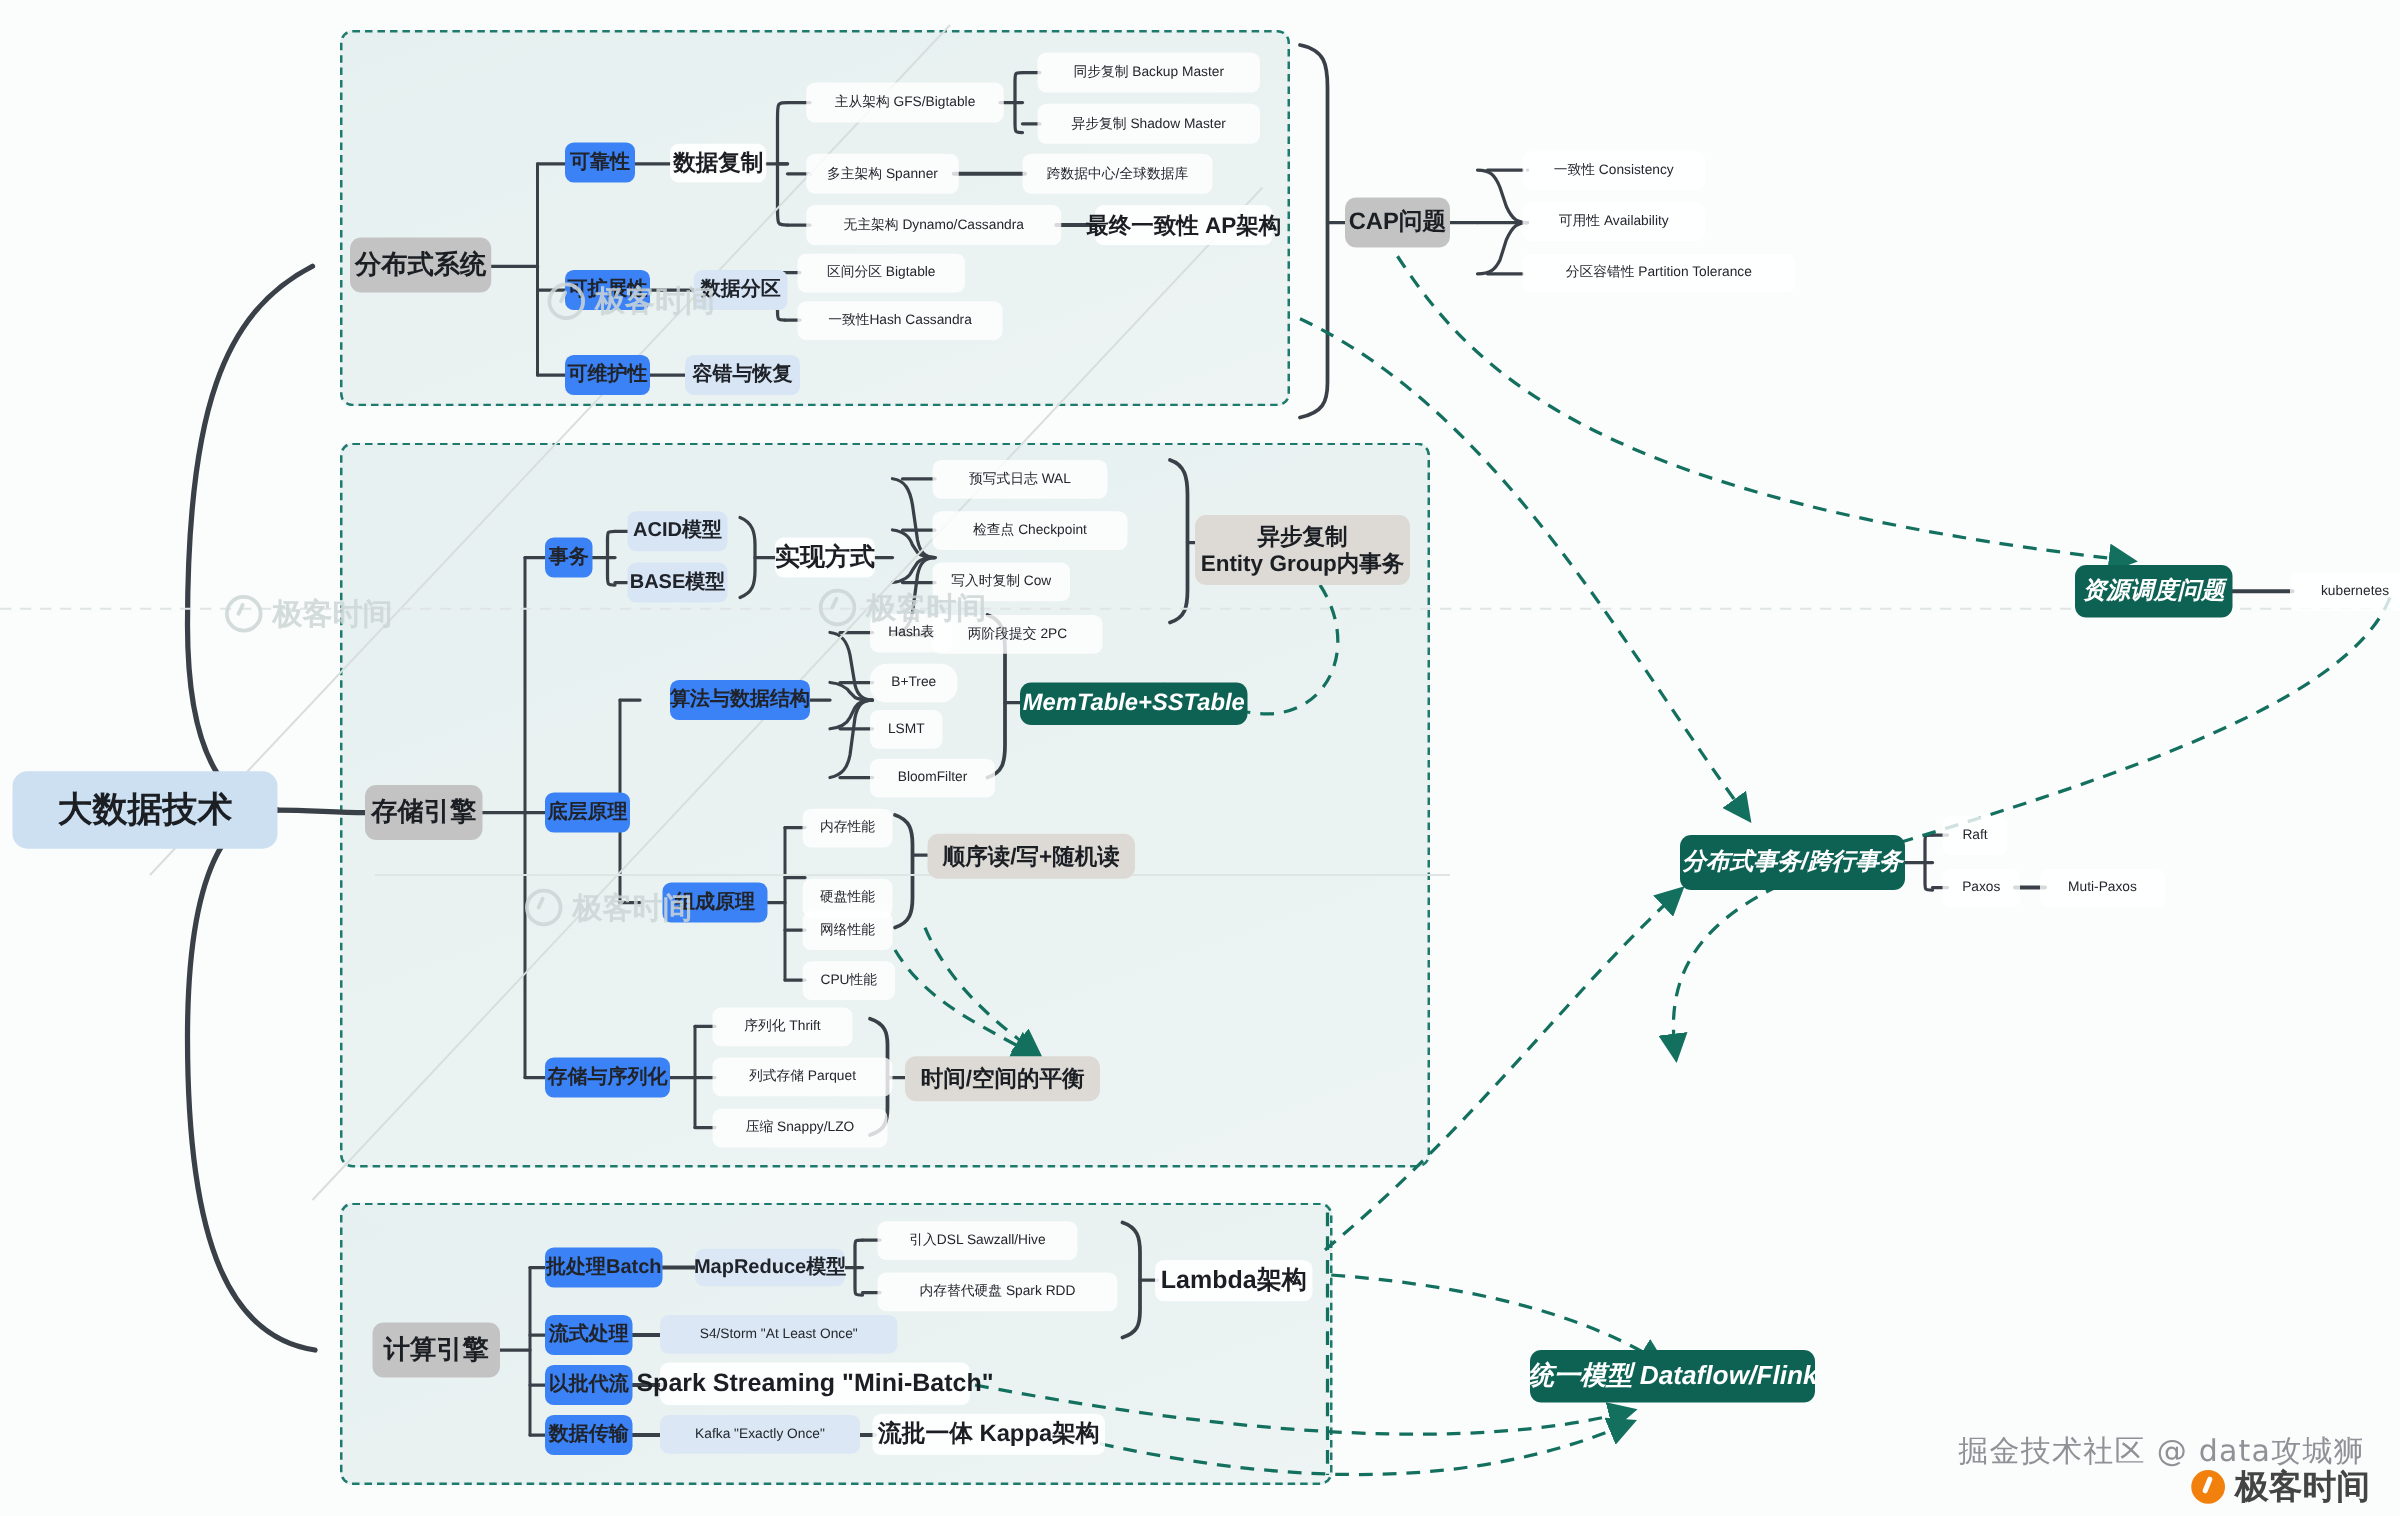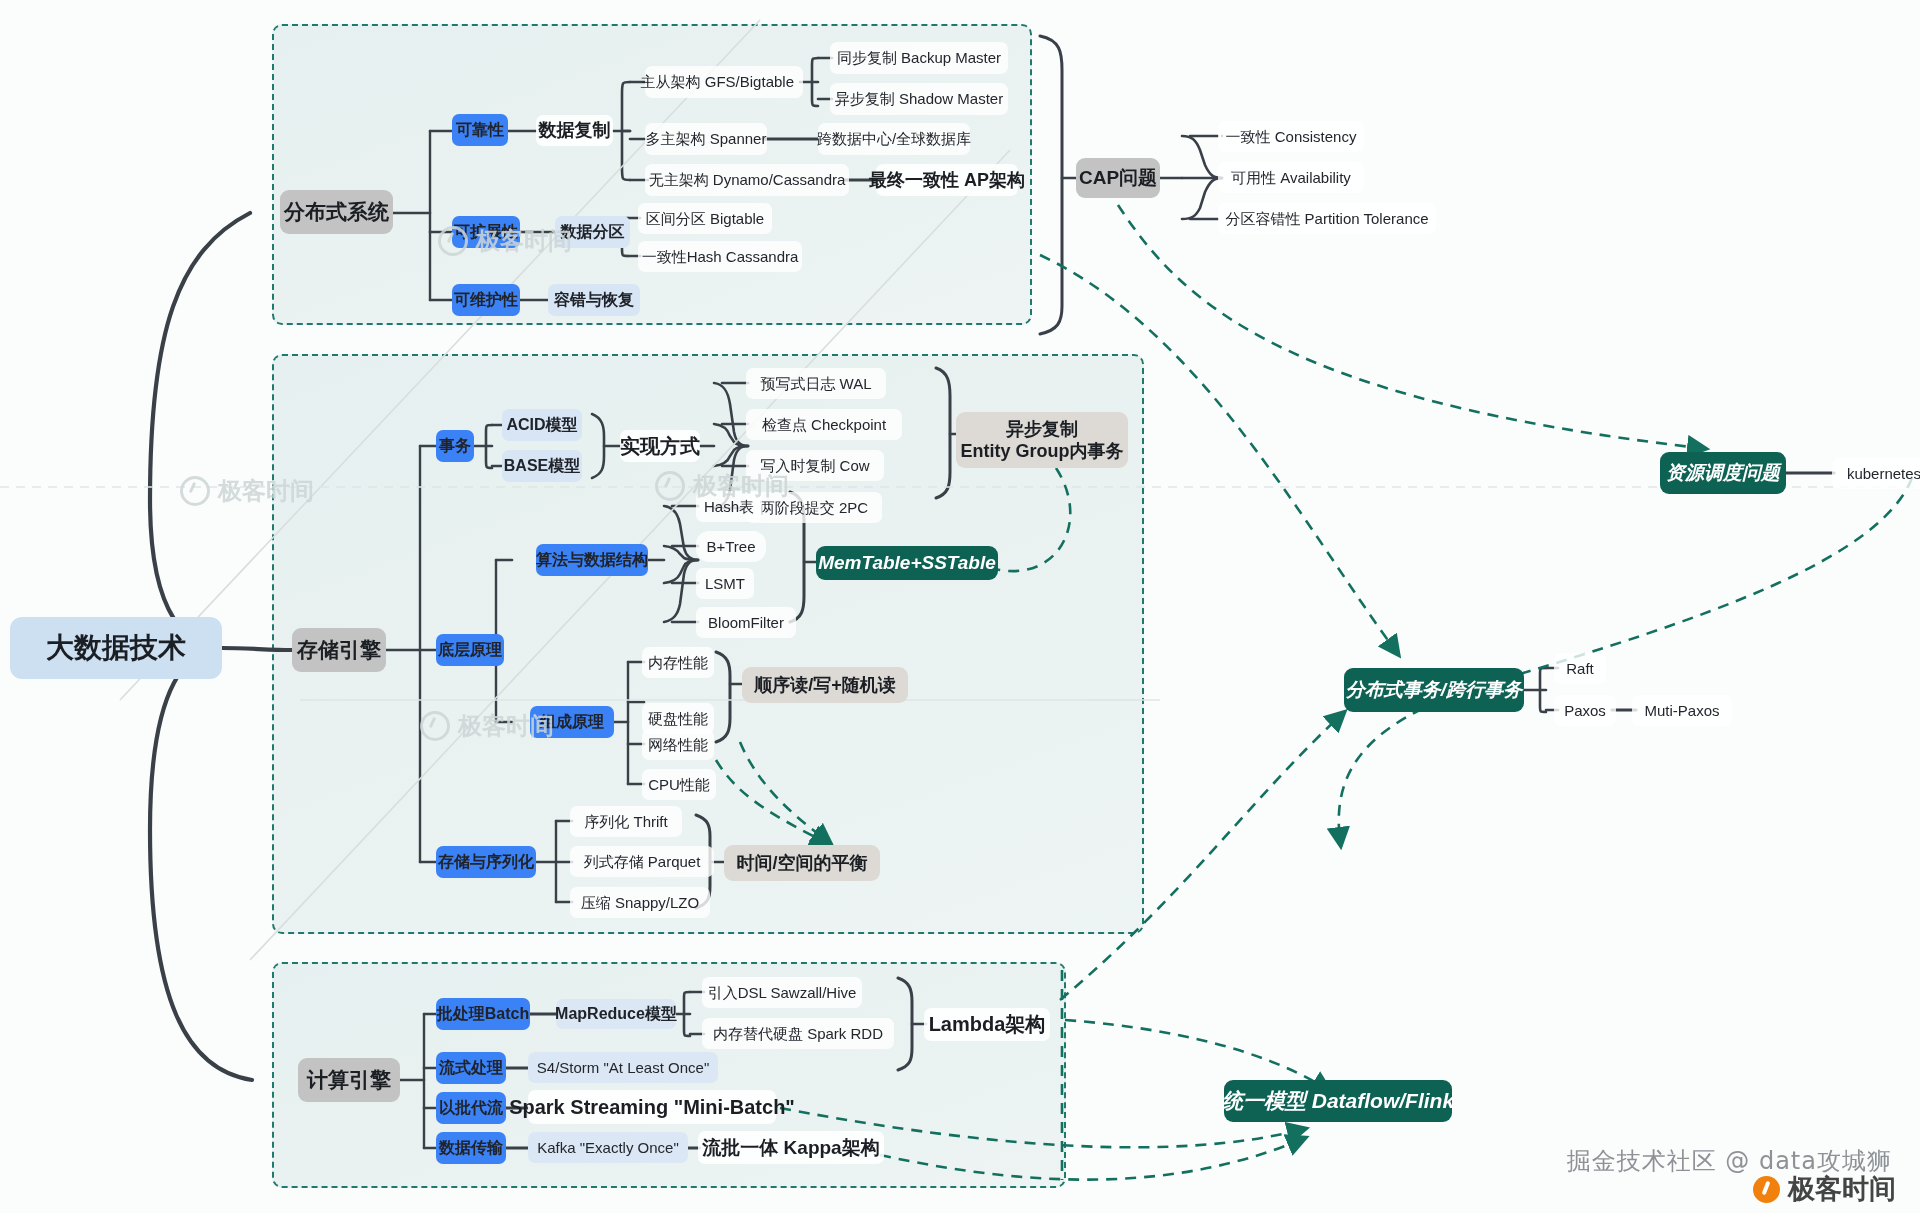--- a/index.html
+++ b/index.html
@@ -43,21 +43,21 @@
     color:#20242a;
     border-radius:7px;
     font-size:17px;font-weight:700;
     padding:5px 10px;
   }
   
   .n-plain{
     background:rgba(255,255,255,.80);
     color:#23272d;
     border-radius:7px;
-    font-size:15px;font-weight:500;
+    font-size:11px;font-weight:500;
     padding:4px 9px;
   }
   .n-plain-b{
     background:rgba(255,255,255,.88);
     color:#1b1f24;
     border-radius:7px;
     font-size:18px;font-weight:700;
     padding:4px 10px;
   }
   
@@ -340,21 +340,21 @@
   <div class="node n-plain-b" style="left:536px;top:115px;width:77px;height:31px;">
     <span>数据复制</span>
   </div>
   <div class="node n-blue2" style="left:555px;top:216px;width:75px;height:32px;font-size:16px;">
     <span>数据分区</span>
   </div>
   <div class="node n-blue2" style="left:548px;top:284px;width:92px;height:32px;font-size:16px;">
     <span>容错与恢复</span>
   </div>
 
-  <div class="node n-plain" style="left:645px;top:66px;width:158px;height:32px;justify-content:flex-end;">
+  <div class="node n-plain" style="left:645px;top:66px;width:158px;height:32px;">
     <span>主从架构 GFS/Bigtable</span>
   </div>
   <div class="node n-plain" style="left:645px;top:123px;width:122px;height:32px;">
     <span>多主架构 Spanner</span>
   </div>
   <div class="node n-plain" style="left:645px;top:164px;width:204px;height:32px;">
     <span>无主架构 Dynamo/Cassandra</span>
   </div>
 
   <div class="node n-plain" style="left:830px;top:42px;width:178px;height:32px;">
@@ -414,21 +414,21 @@
   <div class="node n-plain-b" style="left:620px;top:430px;width:80px;height:32px;font-size:20px;">
     <span>实现方式</span>
   </div>
 
   <div class="node n-plain" style="left:746px;top:368px;width:140px;height:31px;">
     <span>预写式日志 WAL</span>
   </div>
   <div class="node n-plain" style="left:746px;top:409px;width:156px;height:31px;">
     <span>检查点 Checkpoint</span>
   </div>
-  <div class="node n-plain" style="left:746px;top:450px;width:138px;height:31px;justify-content:center;">
+  <div class="node n-plain" style="left:746px;top:450px;width:110px;height:31px;justify-content:center;">
     <span>写入时复制 Cow</span>
   </div>
   <div class="node n-plain" style="left:746px;top:492px;width:136px;height:31px;">
     <span>两阶段提交 2PC</span>
   </div>
 
   <div class="node n-greylite two-line" style="left:956px;top:412px;width:172px;height:56px;font-size:18px;">
     <span>异步复制</span>
     <span>Entity Group内事务</span>
   </div>

